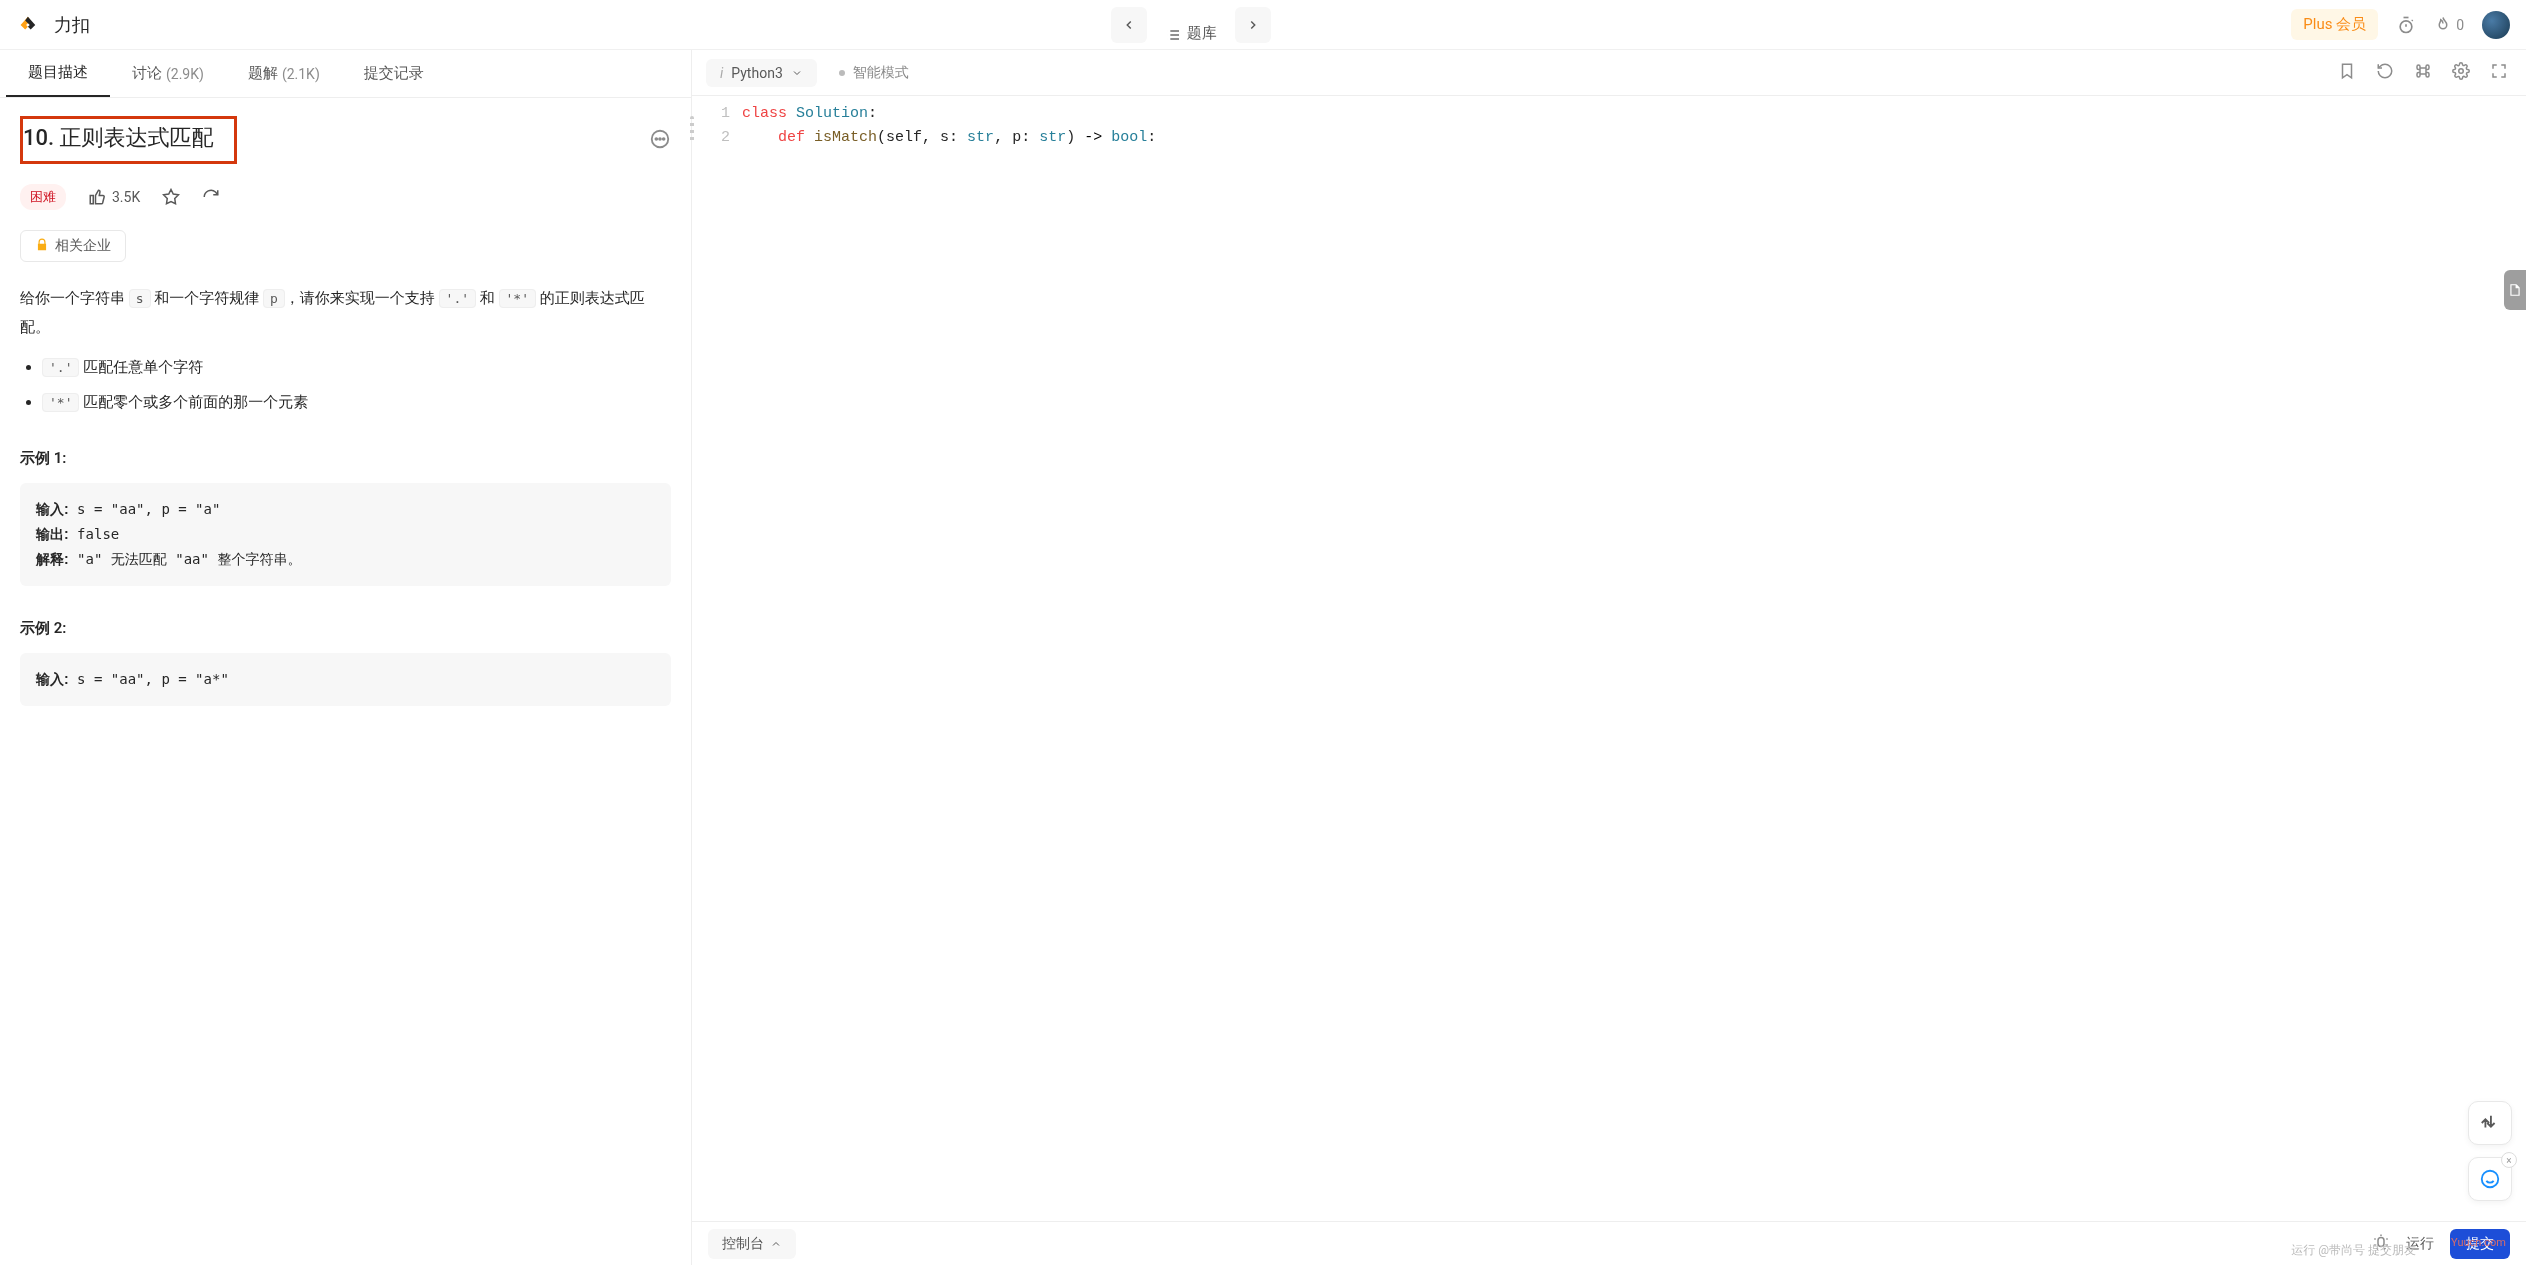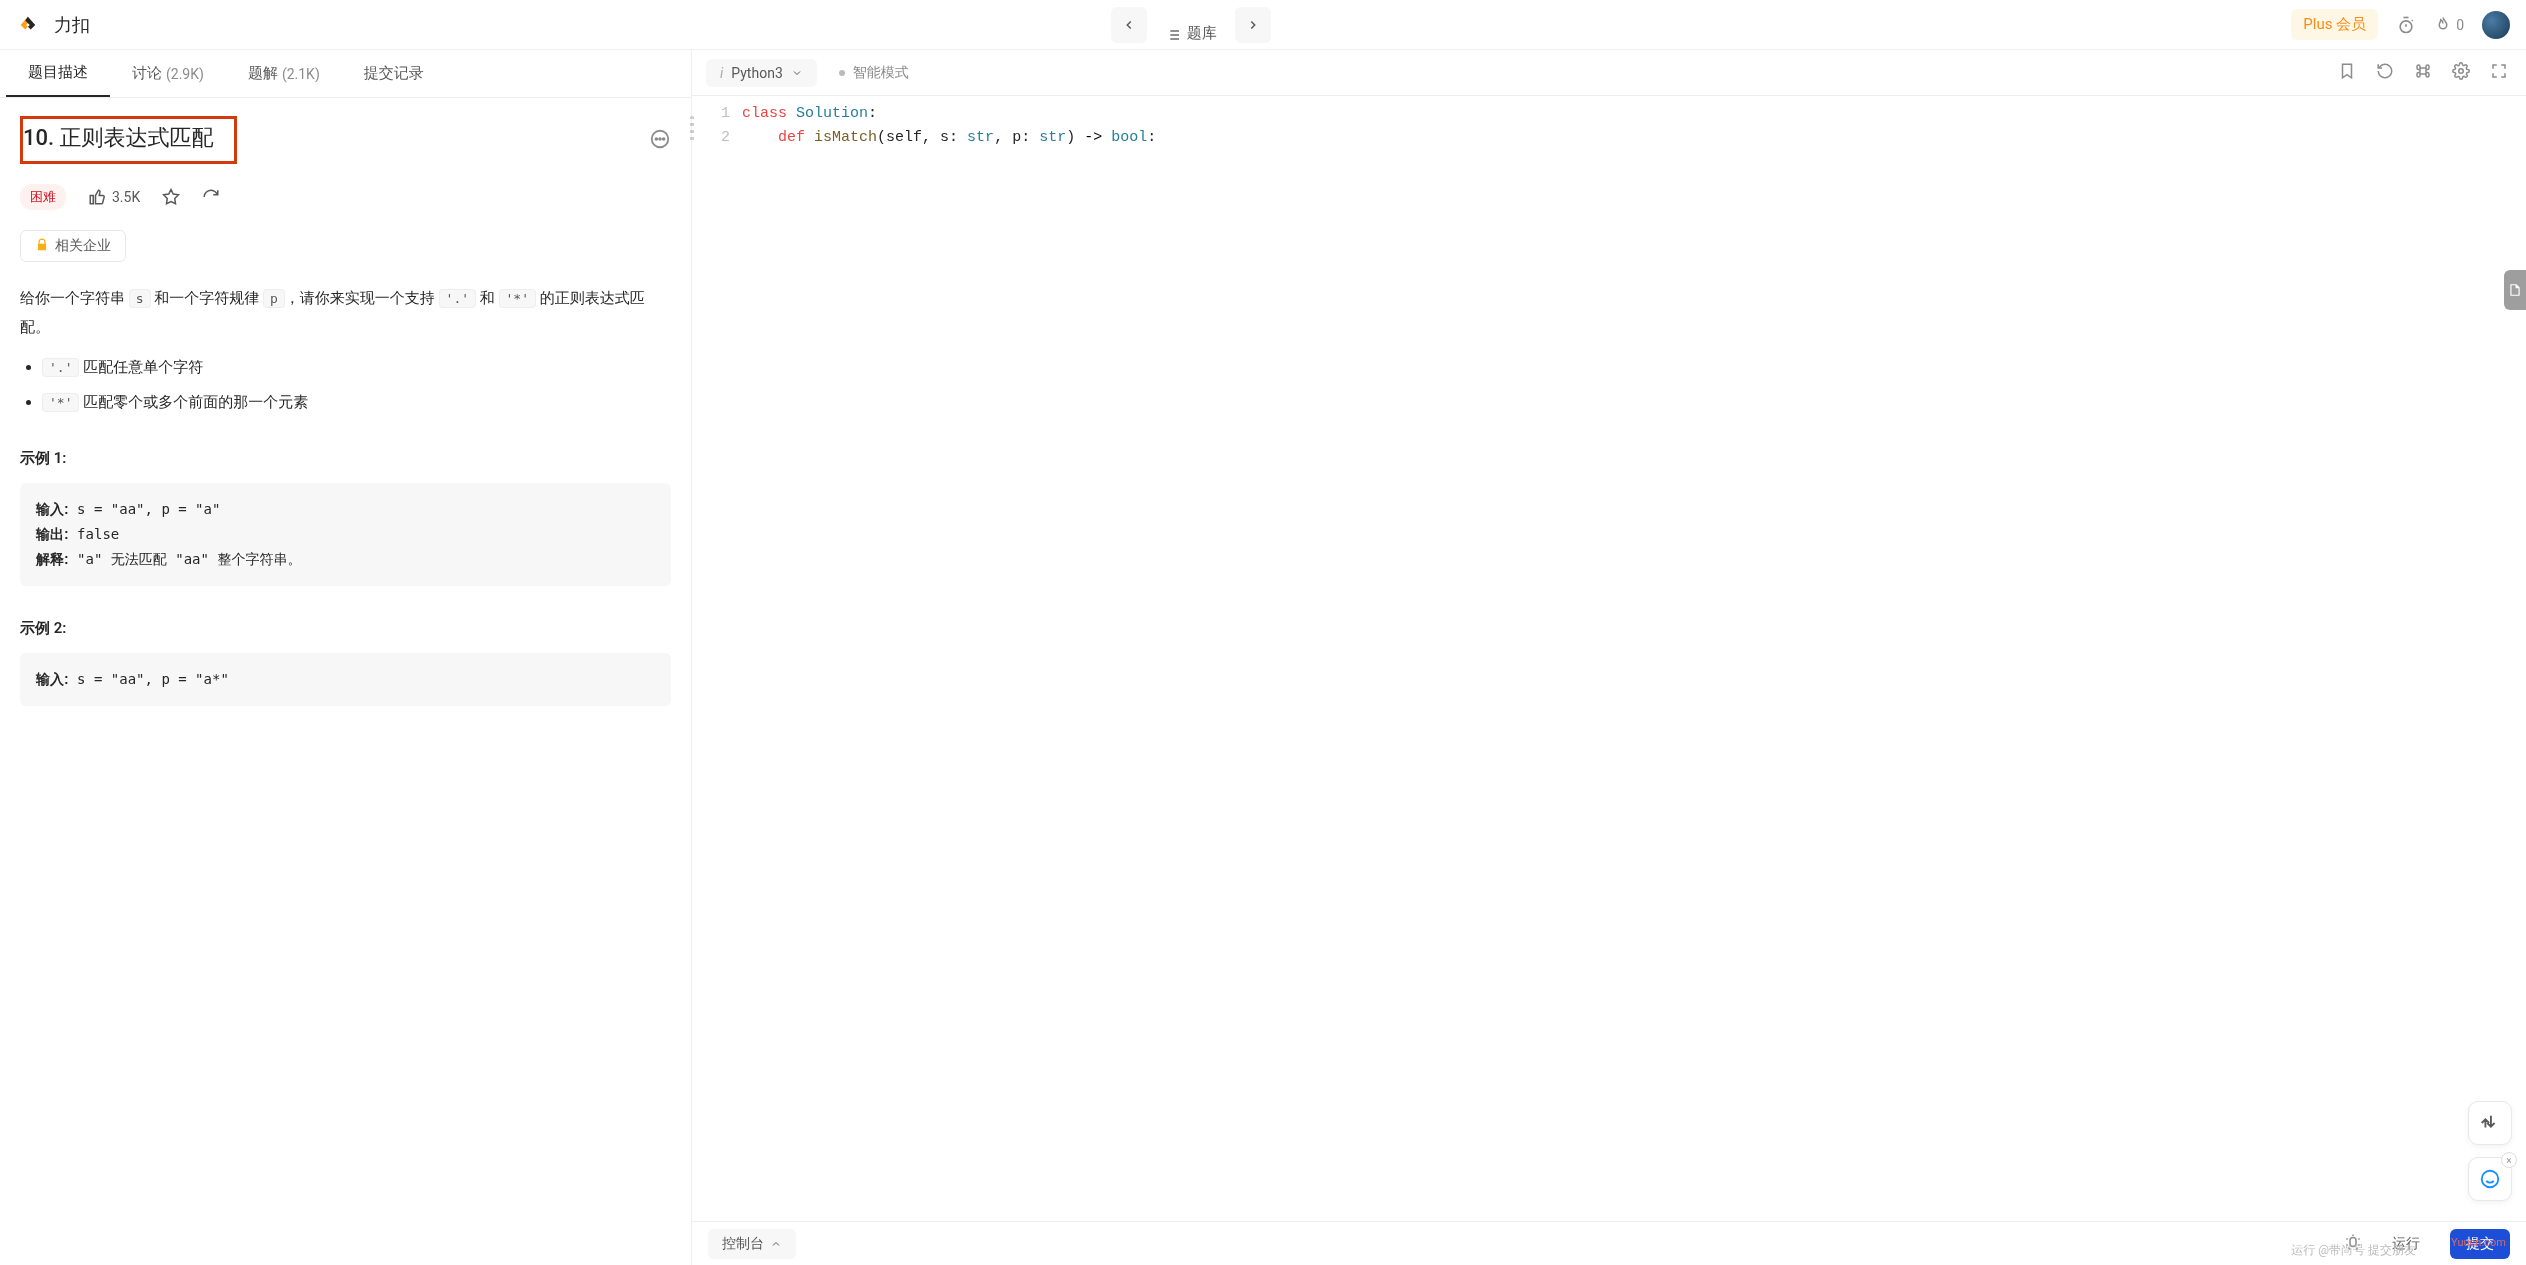--- a/index.html
+++ b/index.html
@@ -54,21 +54,21 @@
 
 .code-area { flex: 1; display: flex; font-family: Menlo, Consolas, "Courier New", monospace; font-size: 15px; padding-top: 6px; overflow: auto; }
 .gutter { width: 50px; text-align: right; padding-right: 12px; color: #bfbfbf; user-select: none; line-height: 24px; }
 .code-lines { flex: 1; line-height: 24px; white-space: pre; }
 .tok-kw { color: #ef4444; }
 .tok-cls { color: #267f99; }
 .tok-fn { color: #795e26; }
 .tok-type { color: #267f99; }
 .tok-op { color: #000; }
 
-.bottom-bar { height: 44px; border-top: 1px solid #eee; display: flex; align-items: center; padding: 0 16px; gap: 20px; }
+.bottom-bar { height: 44px; border-top: 1px solid #eee; display: flex; align-items: center; padding: 0 16px; gap: 6px; }
 .console-btn { background: #f7f7f7; border-radius: 6px; padding: 6px 14px; color: #595959; cursor: pointer; display: flex; align-items: center; gap: 6px; font-size: 14px; }
 .bottom-spacer { flex: 1; }
 .bottom-icon { color: #8c8c8c; cursor: pointer; }
 .run-btn { color: #595959; cursor: pointer; padding: 4px 10px; font-size: 14px; }
 .submit-btn { background: #1d4ed8; color: #fff; border-radius: 6px; padding: 6px 16px; cursor: pointer; font-size: 14px; }
 
 .float-btns { position: absolute; right: 14px; bottom: 64px; display: flex; flex-direction: column; gap: 12px; }
 .float-btn { width: 44px; height: 44px; border: 1px solid #e8e8e8; border-radius: 10px; background: #fff; display: flex; align-items: center; justify-content: center; color: #595959; cursor: pointer; box-shadow: 0 2px 6px rgba(0,0,0,0.05); position: relative; }
 .float-close { position: absolute; top: -6px; right: -6px; width: 16px; height: 16px; border-radius: 50%; background: #fff; border: 1px solid #ddd; font-size: 10px; display: flex; align-items: center; justify-content: center; color: #999; }
 

